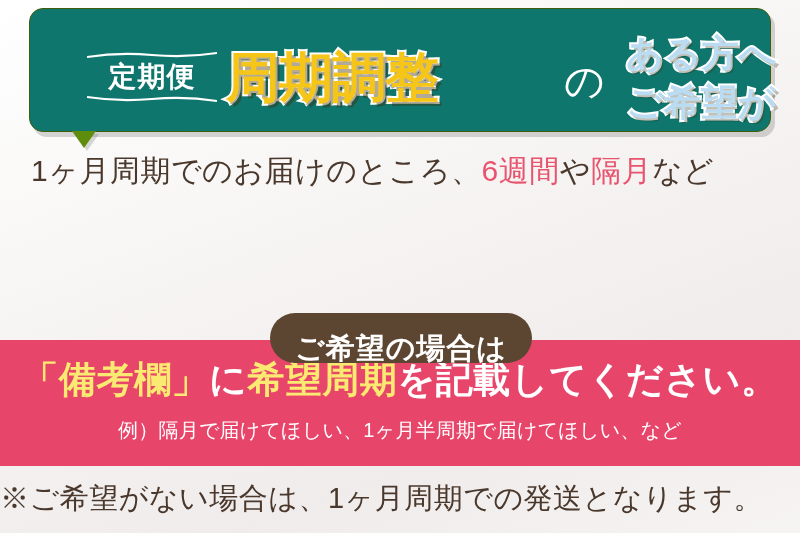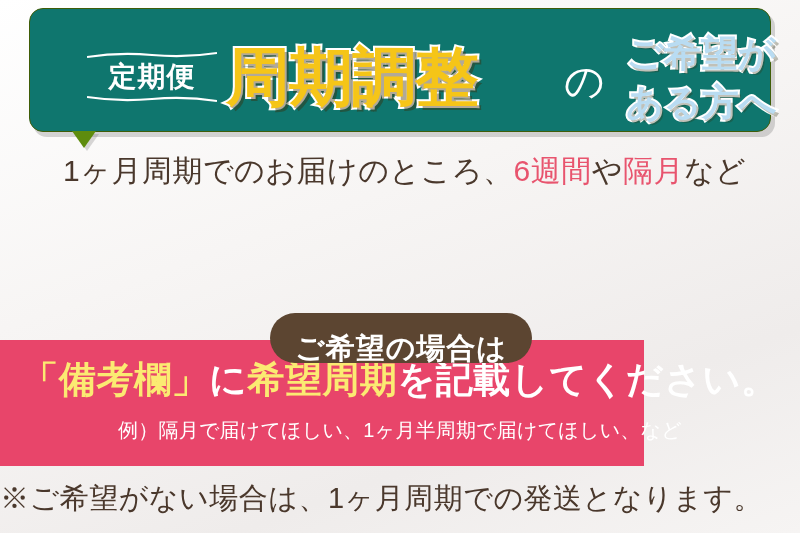--- a/index.html
+++ b/index.html
@@ -35,21 +35,21 @@
   }
   .wave{ width:130px; height:7px; }
   .teiki-label{
     color:#ffffff; font-size:28px; font-weight:700; letter-spacing:1px;
     line-height:1; padding:4px 0; white-space:nowrap;
   }
 
   
   .main-title{
     position:absolute; left:196px; top:16px;
-    font-size:64px; font-weight:700; line-height:104px;
+    font-size:54px; font-weight:700; line-height:104px;
     color:#f5c518; white-space:nowrap; letter-spacing:-1px;
     -webkit-text-stroke:4px #ffffff;
     paint-order:stroke fill;
     text-shadow:4px 4px 0 rgba(60,40,0,.40);
     text-align:right;
   }
   
   .no-particle{
     position:absolute; left:534px; top:52px;
     font-size:40px; color:#ffffff; font-weight:500; line-height:1;
@@ -65,21 +65,21 @@
     font-size:37px; font-weight:700; line-height:46px;
     color:#b9dcf2; white-space:nowrap;
     -webkit-text-stroke:4px #ffffff;
     paint-order:stroke fill;
     text-shadow:3px 3px 0 rgba(50,50,20,.30);
   }
 
   
   .body-copy{
     position:absolute; left:0; top:146px; width:800px;
-    padding-left:63px;
+    padding-left:31px;
     color:#4a382c; font-size:30px; line-height:50px; letter-spacing:.5px;
   }
   .body-copy .pink{ color:#e8546e; }
   .body-copy .hl{
     background:linear-gradient(to top,#fdf0a0 0%,#fdf0a0 62%,transparent 62%);
     padding:0 1px;
   }
   .body-line{ white-space:nowrap; }
 
   
@@ -90,21 +90,21 @@
     display:flex; align-items:flex-end; justify-content:center;
     z-index:5;
   }
   .pill-label{
     color:#ffffff; font-size:29px; font-weight:700; letter-spacing:1px;
     line-height:1; white-space:nowrap;
   }
 
   
   .pink-band{
-    position:absolute; left:0; top:340px; width:644px; height:126px;
+    position:absolute; left:0; top:340px; width:800px; height:126px;
     background:#e8456a;
   }
   .pink-main{
     position:absolute; left:0; top:16px; width:800px; text-align:center;
     font-size:37px; font-weight:700; line-height:48px;
     color:#ffffff; white-space:nowrap; letter-spacing:.5px;
   }
   .pink-main .y{ color:#fbea72; }
   .pink-example{
     position:absolute; left:0; top:70px; width:800px; text-align:center;
@@ -132,22 +132,22 @@
     <svg class="wave" viewBox="0 0 130 7" preserveAspectRatio="none">
       <path d="M0,2 Q32,7 65,4 T130,6" stroke="#ffffff" stroke-width="2" fill="none"></path>
     </svg>
   </div>
 
   <span class="main-title">周期調整</span>
 
   <span class="no-particle">の</span>
 
   <div class="wish-block">
+    <span class="wish-line">ある方へ</span>
     <span class="wish-line">ご希望が</span>
-    <span class="wish-line">ある方へ</span>
   </div>
 </div>
 <div class="header-tail"></div>
 
 <div class="body-copy">
   <div class="body-line">
     <span>1ヶ月周期でのお届けのところ、</span><span class="pink">6週間</span><span>や</span><span class="pink">隔月</span><span>など</span>
   </div>
 </div>
 

